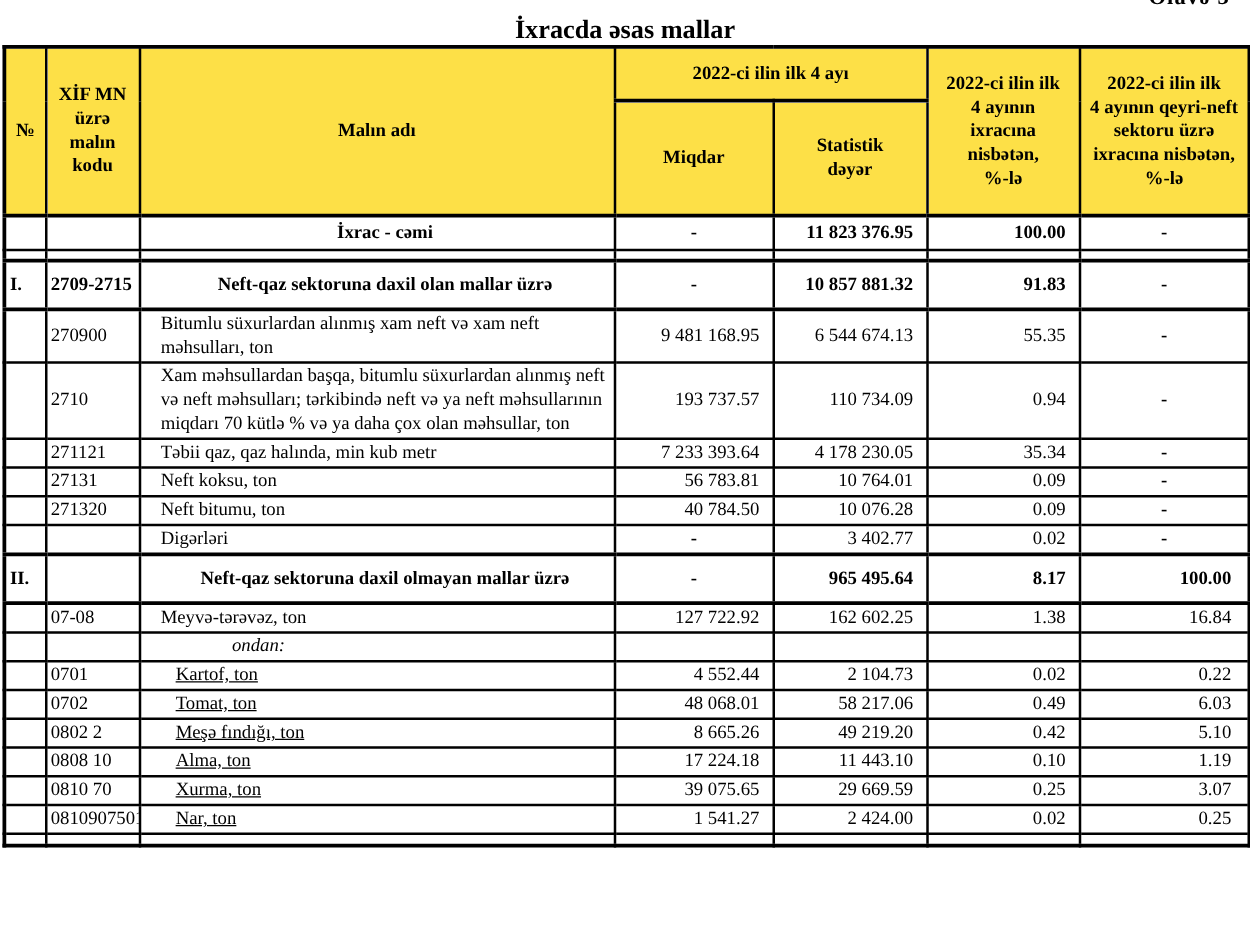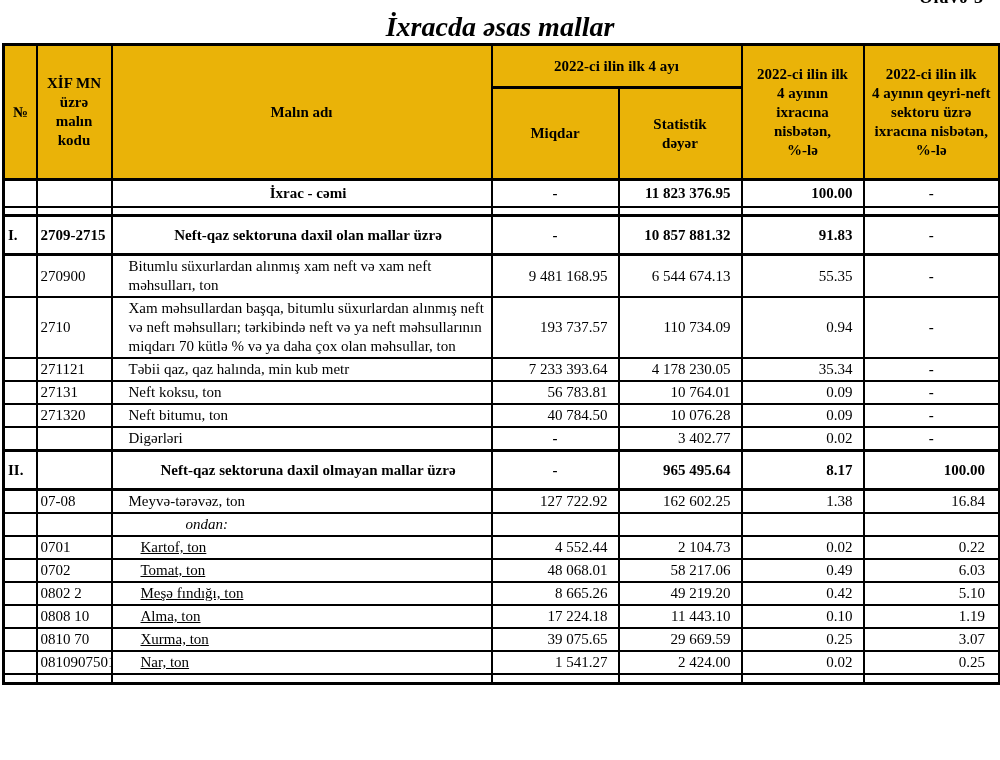--- a/index.html
+++ b/index.html
@@ -10,40 +10,40 @@
     font-family: "Liberation Serif", "DejaVu Serif", serif;
   }
   .page { position: relative; width: 1000px; height: 760px; overflow: hidden; }
 
   .corner-note {
     position: absolute; top: -13px; right: 16px;
     font-size: 18px; font-weight: bold; letter-spacing: 1px;
   }
   .doc-title {
     margin: 11px 0 0 0; text-align: center;
-    font-size: 28px; font-weight: bold; font-style: italic;
+    font-size: 21px; font-weight: bold;
   }
   .unit-note {
     margin: 14px 6px 5px 0; text-align: right;
     font-size: 15px; font-weight: normal;
   }
 
   table.main {
     border-collapse: collapse; table-layout: fixed;
     width: 996px; margin-left: 2px;
     border: 3px solid #000;
   }
   th, td {
     border: 2px solid #000;
     font-size: 15px; line-height: 19px;
     padding: 1px 3px; vertical-align: middle;
     overflow: hidden;
   }
   thead th {
-    background: #eab308; font-weight: bold; 
+    background: #fde047; font-weight: bold; 
     white-space: pre-line; border-bottom-width: 3px;
   }
   thead tr.h1 th { height: 43px; }
   thead tr.h2 th { height: 92px; }
 
   
   td.c-no   { text-align: left; font-weight: bold; padding-left: 3px; }
   td.c-code { text-align: left; padding-left: 3px; }
   td.c-name { text-align: left; padding-left: 16px; }
   td.c-qty, td.c-value, td.c-pct1, td.c-pct2 { text-align: right; padding-right: 10px; }

